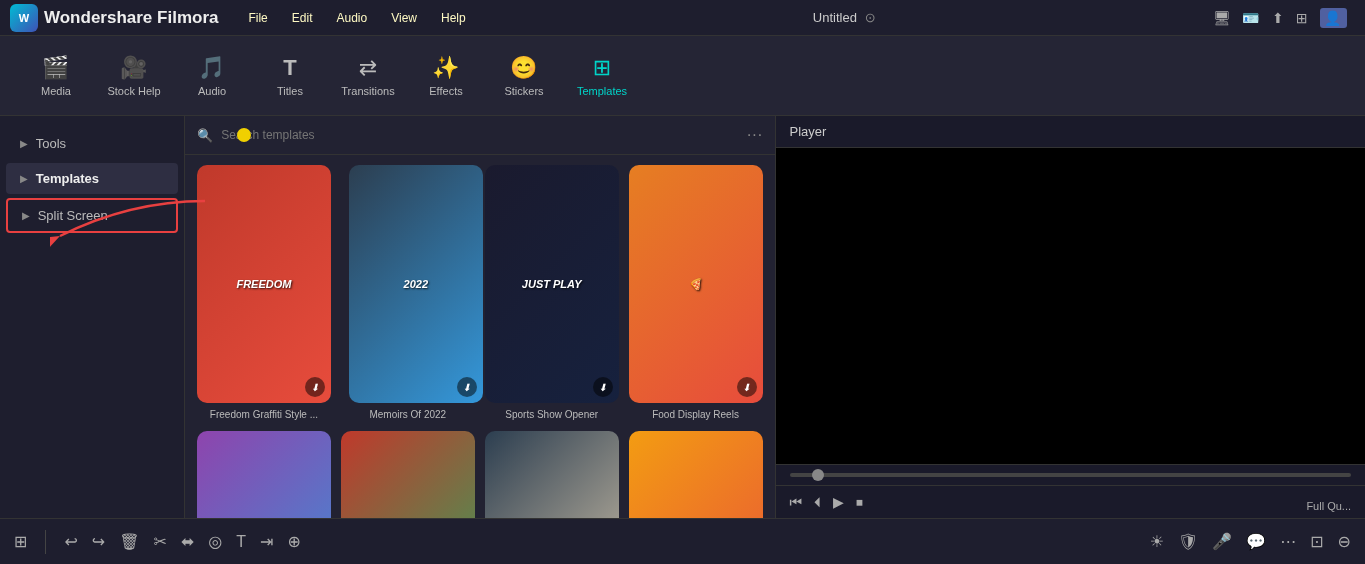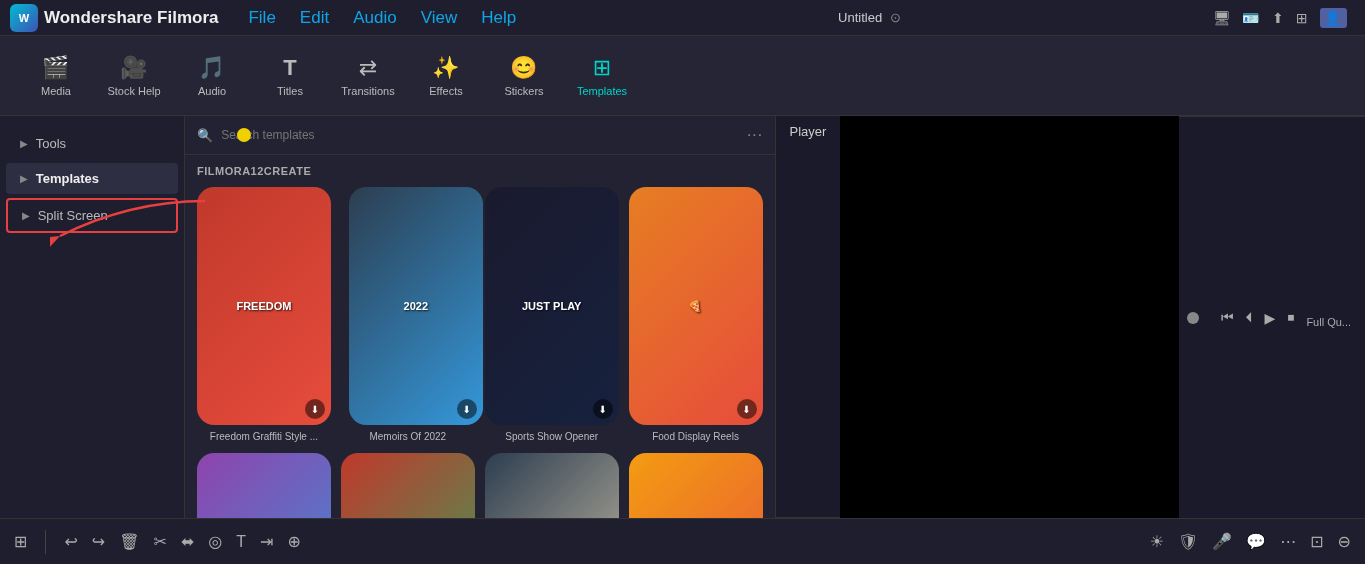--- a/index.html
+++ b/index.html
@@ -33,22 +33,22 @@
     }
     .logo-icon {
       width: 28px; height: 28px;
       background: linear-gradient(135deg, #00bcd4, #3f51b5);
       border-radius: 6px;
       display: flex; align-items: center; justify-content: center;
       color: white; font-weight: bold; font-size: 11px;
     }
     .app-name { color: #eee; font-size: 17px; font-weight: 600; }
     .menu-item {
-      color: #0ea5e9;
-      font-size: 17px;
+      color: #fef9c3;
+      font-size: 12px;
       padding: 4px 10px;
       cursor: pointer;
       border-radius: 3px;
     }
     .menu-spacer { flex: 1; }
     .title-area {
       display: flex; align-items: center; gap: 8px;
       color: #ccc; font-size: 13px;
     }
     .top-icons {
@@ -159,24 +159,25 @@
       gap: 10px;
       margin-bottom: 16px;
     }
     .template-card {
       display: flex; flex-direction: column;
       cursor: pointer;
     }
     .template-thumb {
       width: 100%;
       aspect-ratio: 9/16;
-      border-radius: 17px;
+      border-radius: 10px;
       overflow: hidden;
       position: relative;
       background: #333;
+      font-style: italic;
     }
     .template-thumb-inner {
       width: 100%; height: 100%;
       display: flex; align-items: center; justify-content: center;
       position: relative;
     }
     .download-icon {
       position: absolute;
       bottom: 6px; right: 6px;
       background: rgba(0,0,0,0.5);
@@ -201,21 +202,21 @@
     .thumb-retro { background: linear-gradient(135deg, #8e44ad, #3498db); }
     .thumb-christmas-gifts { background: linear-gradient(135deg, #c0392b, #27ae60); }
     .thumb-christmas-party { background: linear-gradient(135deg, #2c3e50, #e8d5b7); }
     .thumb-summer { background: linear-gradient(135deg, #f39c12, #e74c3c); }
 
     
     .player-panel {
       flex: 1;
       background: #1a1a2a;
       display: flex;
-      flex-direction: row;
+      flex-direction: column;
       border-left: 1px solid #333;
     }
     .player-header {
       padding: 8px 14px;
       font-size: 13px;
       color: #ccc;
       border-bottom: 1px solid #333;
     }
     .player-screen {
       flex: 1;
@@ -379,21 +380,20 @@
 
       <svg style="position:absolute; left:-120px; top:140px; width:130px; height:50px; z-index:50; pointer-events:none;" viewBox="0 0 130 50">
         <defs>
           <marker id="arrowhead" markerWidth="8" markerHeight="6" refX="8" refY="3" orient="auto">
             <polygon points="0 0, 8 3, 0 6" fill="#e84040"></polygon>
           </marker>
         </defs>
         <path d="M 120 10 Q 60 10 10 35" stroke="#e84040" stroke-width="2.5" fill="none" marker-end="url(#arrowhead)"></path>
       </svg>
 
-      <div class="section-label">FILMORA12CREATE</div>
 
       <div class="template-grid">
 
         <div class="template-card">
           <div class="template-thumb thumb-freedom">
             <div class="template-thumb-inner">
               <div class="thumb-text large">FREEDOM</div>
               <div class="download-icon">⬇</div>
             </div>
           </div>

